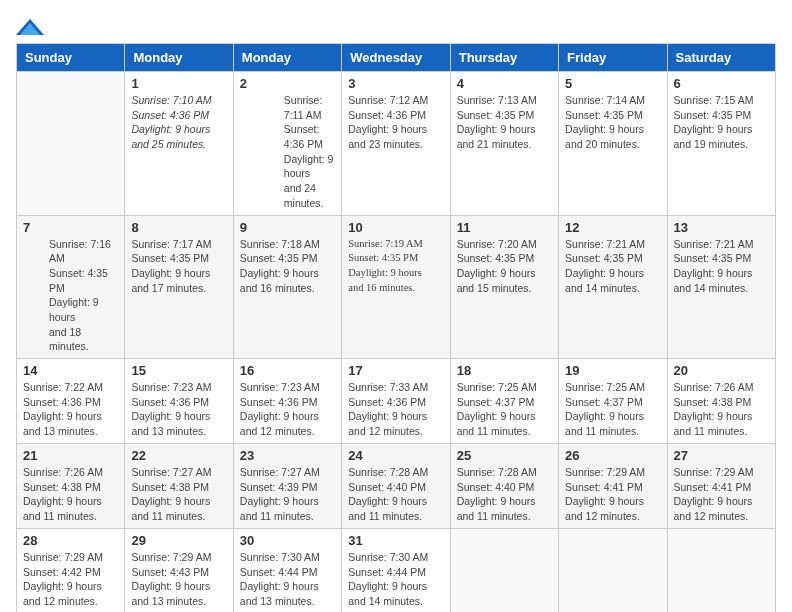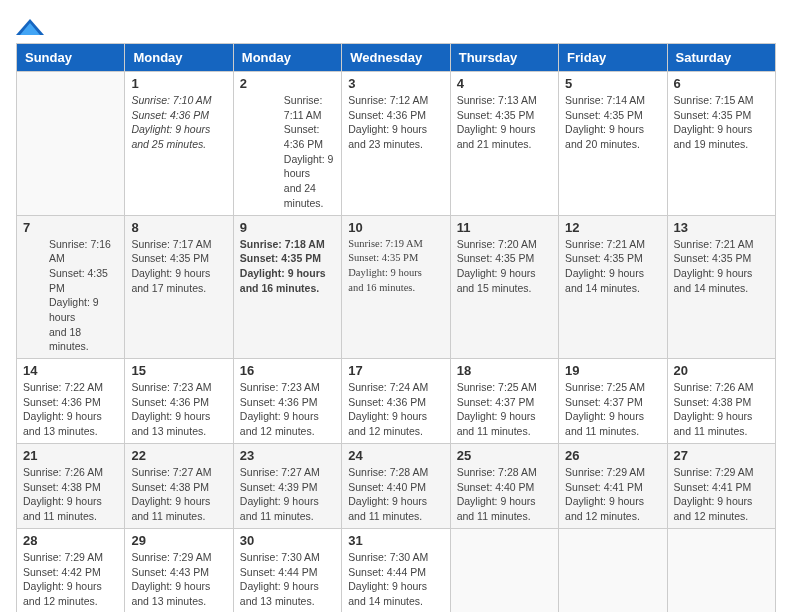--- a/index.html
+++ b/index.html
@@ -179,21 +179,21 @@
         </td>
         <td>
           <span class="day-number">8</span>
           <div class="day-info" style="white-space: pre-line;">Sunrise: 7:17 AM
 Sunset: 4:35 PM
 Daylight: 9 hours
 and 17 minutes.</div>
         </td>
         <td>
           <span class="day-number">9</span>
-          <div class="day-info" style="white-space: pre-line; font-weight: bold;">Sunrise: 7:18 AM
+          <div class="day-info" style="white-space: pre-line;">Sunrise: 7:18 AM
 Sunset: 4:35 PM
 Daylight: 9 hours
 and 16 minutes.</div>
         </td>
         <td>
           <span class="day-number">10</span>
           <div class="day-info" style="white-space: pre-line; font-family: Liberation Serif, serif;">Sunrise: 7:19 AM
 Sunset: 4:35 PM
 Daylight: 9 hours
 and 16 minutes.</div>
@@ -237,21 +237,21 @@
         </td>
         <td>
           <span class="day-number">16</span>
           <div class="day-info" style="white-space: pre-line;">Sunrise: 7:23 AM
 Sunset: 4:36 PM
 Daylight: 9 hours
 and 12 minutes.</div>
         </td>
         <td>
           <span class="day-number">17</span>
-          <div class="day-info" style="white-space: pre-line;">Sunrise: 7:24 AM
+          <div class="day-info" style="white-space: pre-line;">Sunrise: 7:33 AM
 Sunset: 4:36 PM
 Daylight: 9 hours
 and 12 minutes.</div>
         </td>
         <td>
           <span class="day-number">18</span>
           <div class="day-info" style="white-space: pre-line;">Sunrise: 7:25 AM
 Sunset: 4:37 PM
 Daylight: 9 hours
 and 11 minutes.</div>

